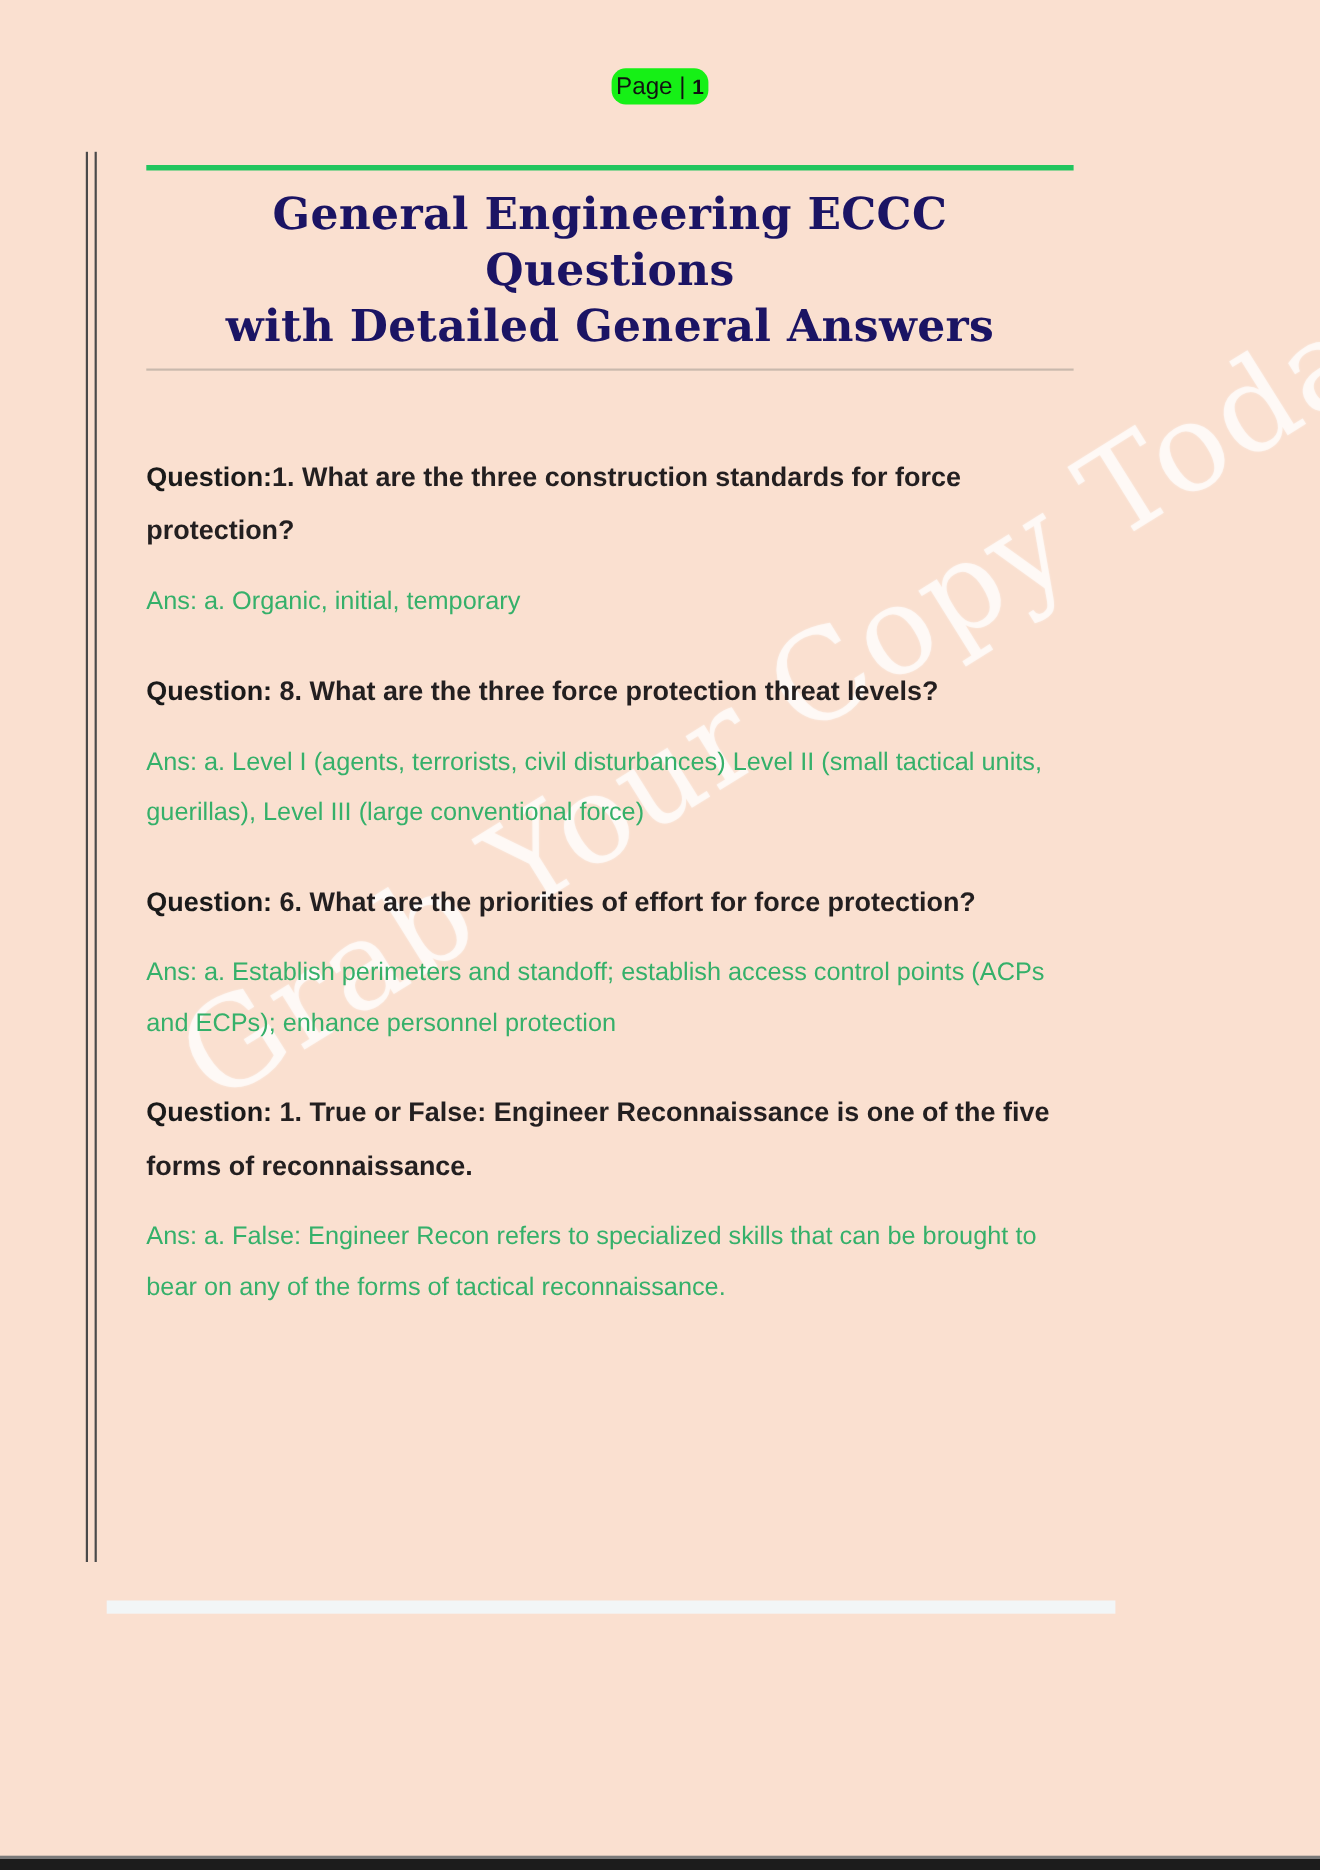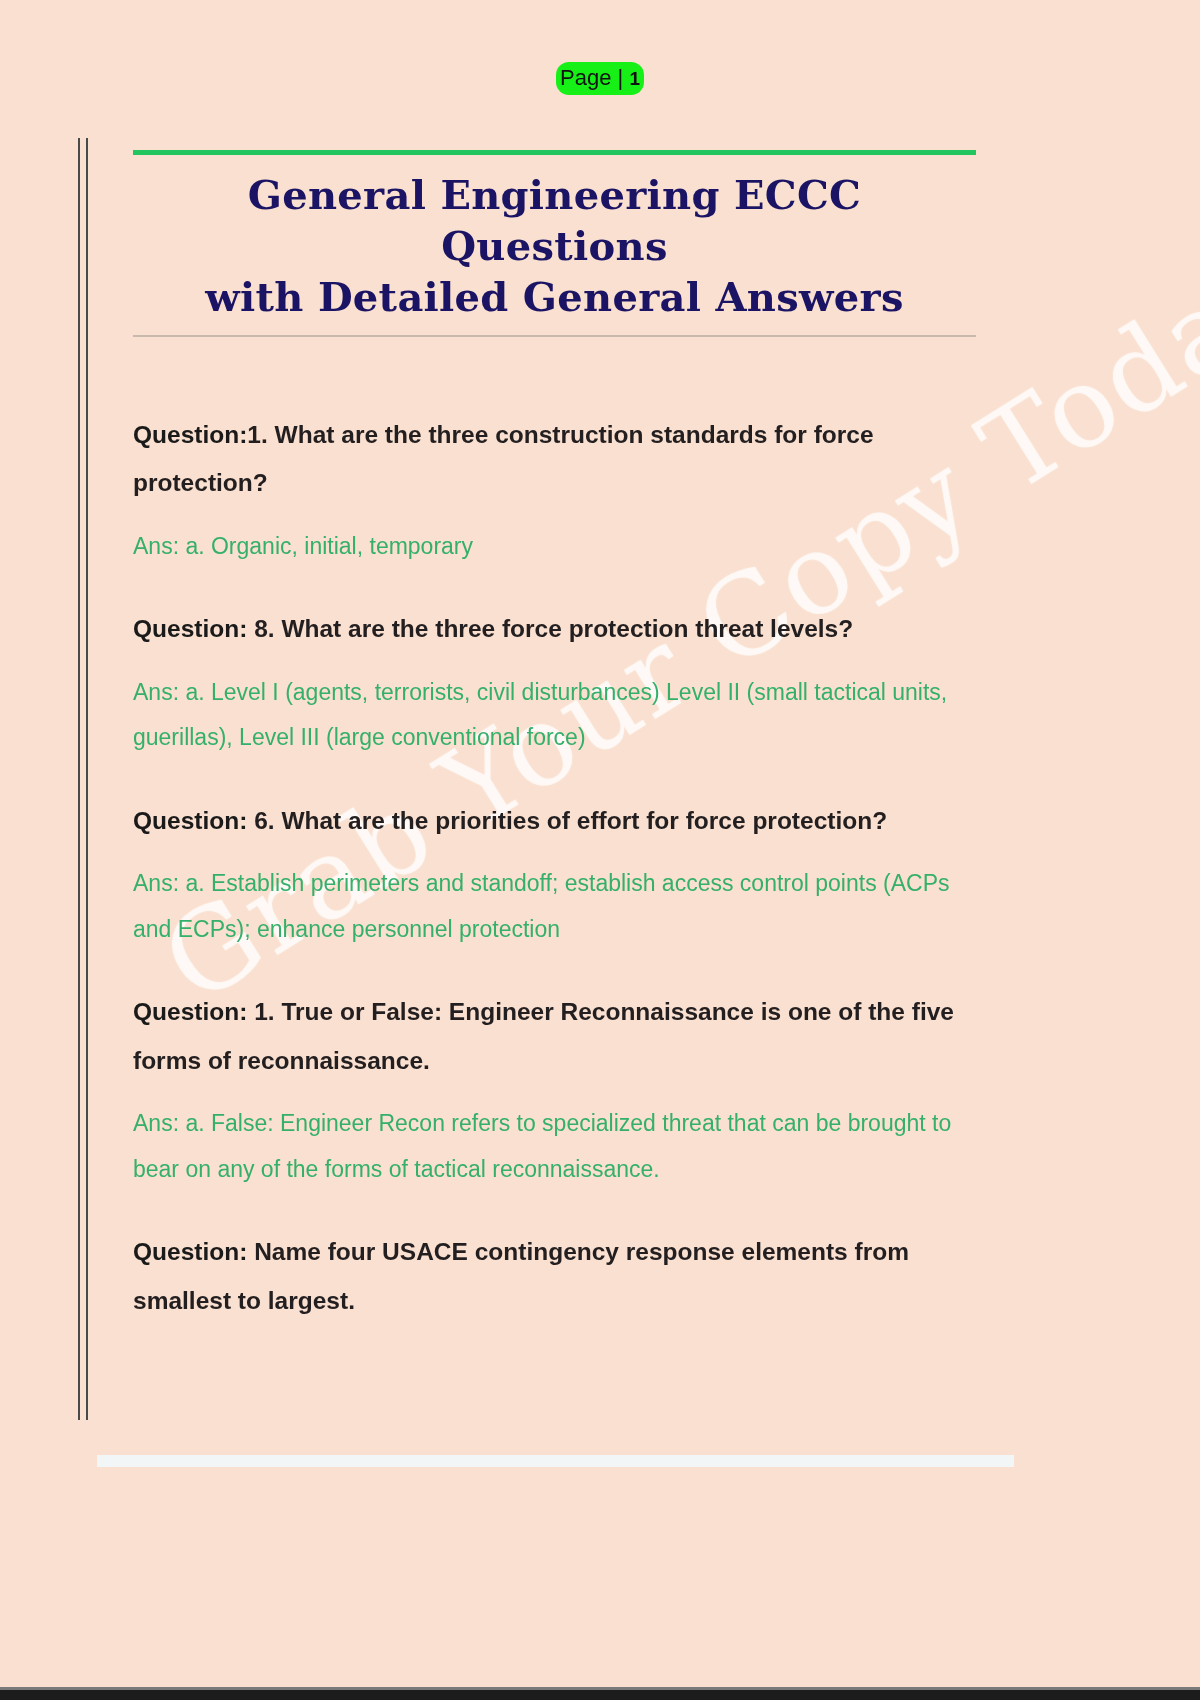--- a/index.html
+++ b/index.html
@@ -215,26 +215,23 @@
         <p class="qa-answer"> Ans: a. Level I (agents, terrorists, civil disturbances) Level II (small tactical units, guerillas), Level III (large conventional force)</p>
       </div>
 
       <div class="qa-item">
         <p class="qa-question"><span class="q-label">Question:</span><span class="q-body"> 6. What are the priorities of effort for force protection?</span></p>
         <p class="qa-answer"> Ans: a. Establish perimeters and standoff; establish access control points (ACPs and ECPs); enhance personnel protection</p>
       </div>
 
       <div class="qa-item">
         <p class="qa-question"><span class="q-label">Question:</span><span class="q-body"> 1. True or False: Engineer Reconnaissance is one of the five forms of reconnaissance.</span></p>
-        <p class="qa-answer"> Ans: a. False: Engineer Recon refers to specialized threat that can be brought to bear on any of the forms of tactical reconnaissance.</p>
-      </div>
-
-      <div class="qa-item">
-        <p class="qa-question"><span class="q-label">Question:</span><span class="q-body"> Name four USACE contingency response elements from smallest to largest.</span></p>
-      </div>
+        <p class="qa-answer"> Ans: a. False: Engineer Recon refers to specialized skills that can be brought to bear on any of the forms of tactical reconnaissance.</p>
+      </div>
+
 
     </div>
   </div>
 
   <div id="bottom-bar"></div>
 
   <div id="bottom-strip-inner"></div>
   <div id="bottom-strip"></div>
 
 </div>

